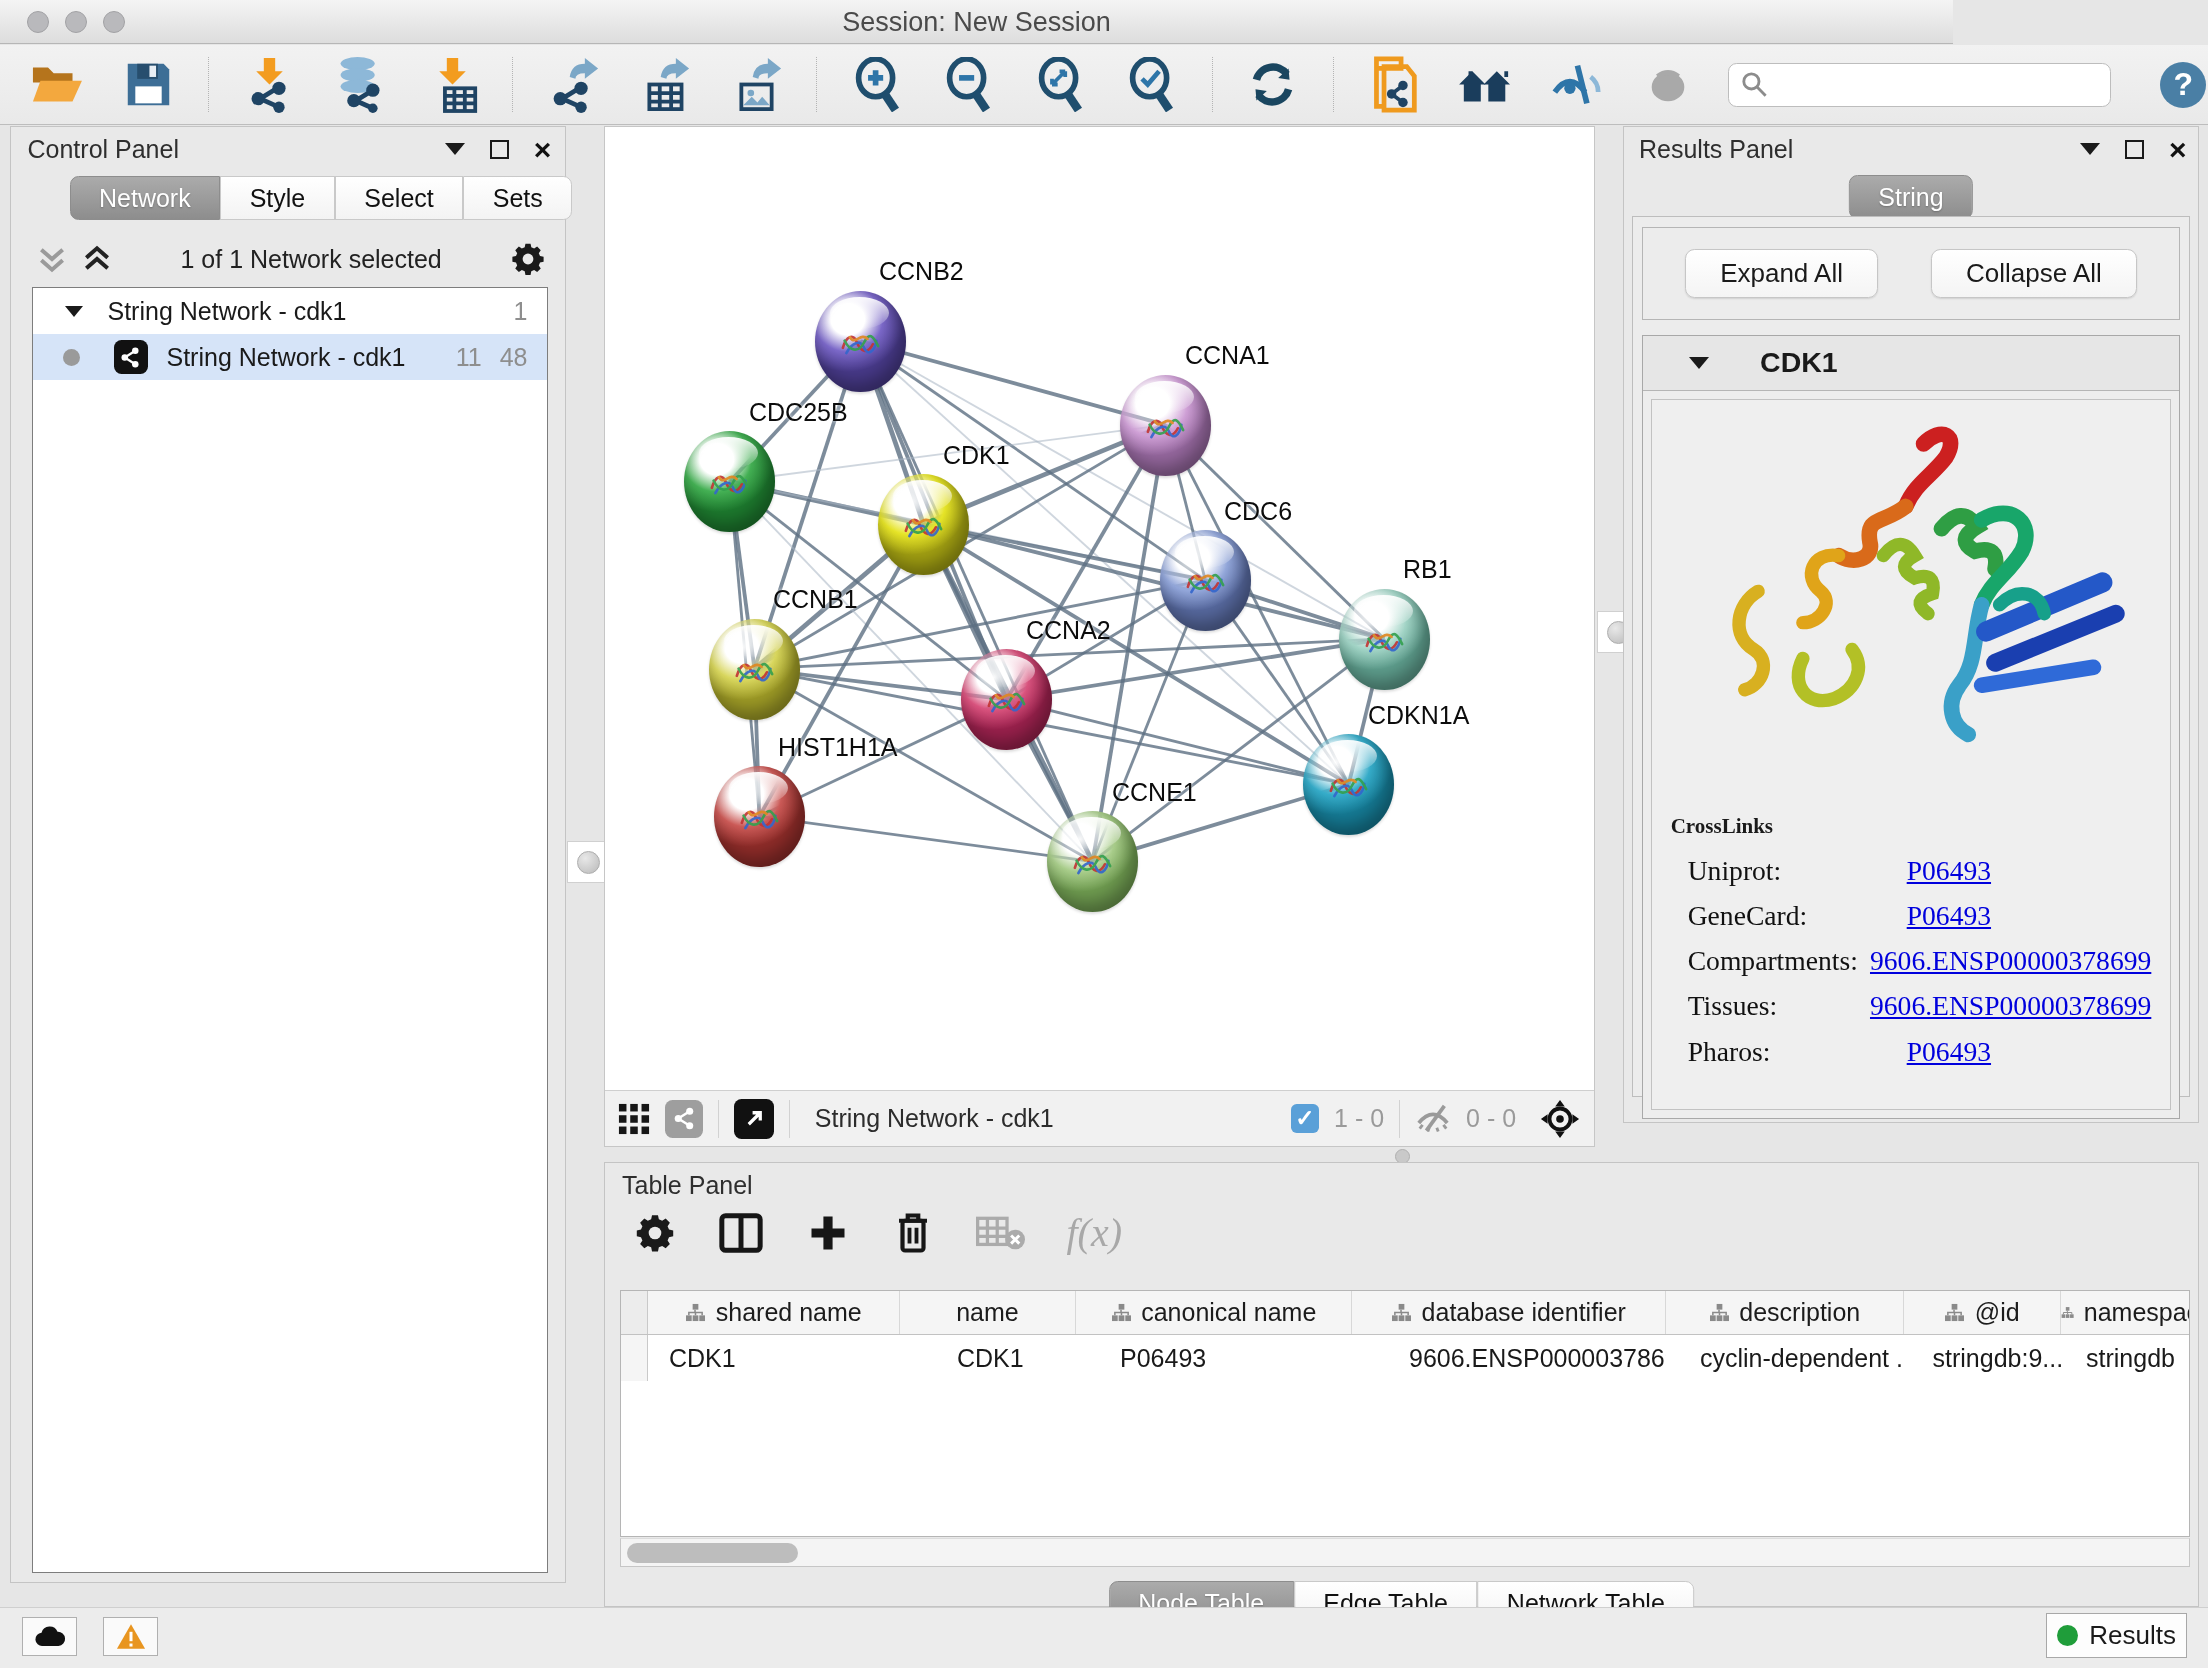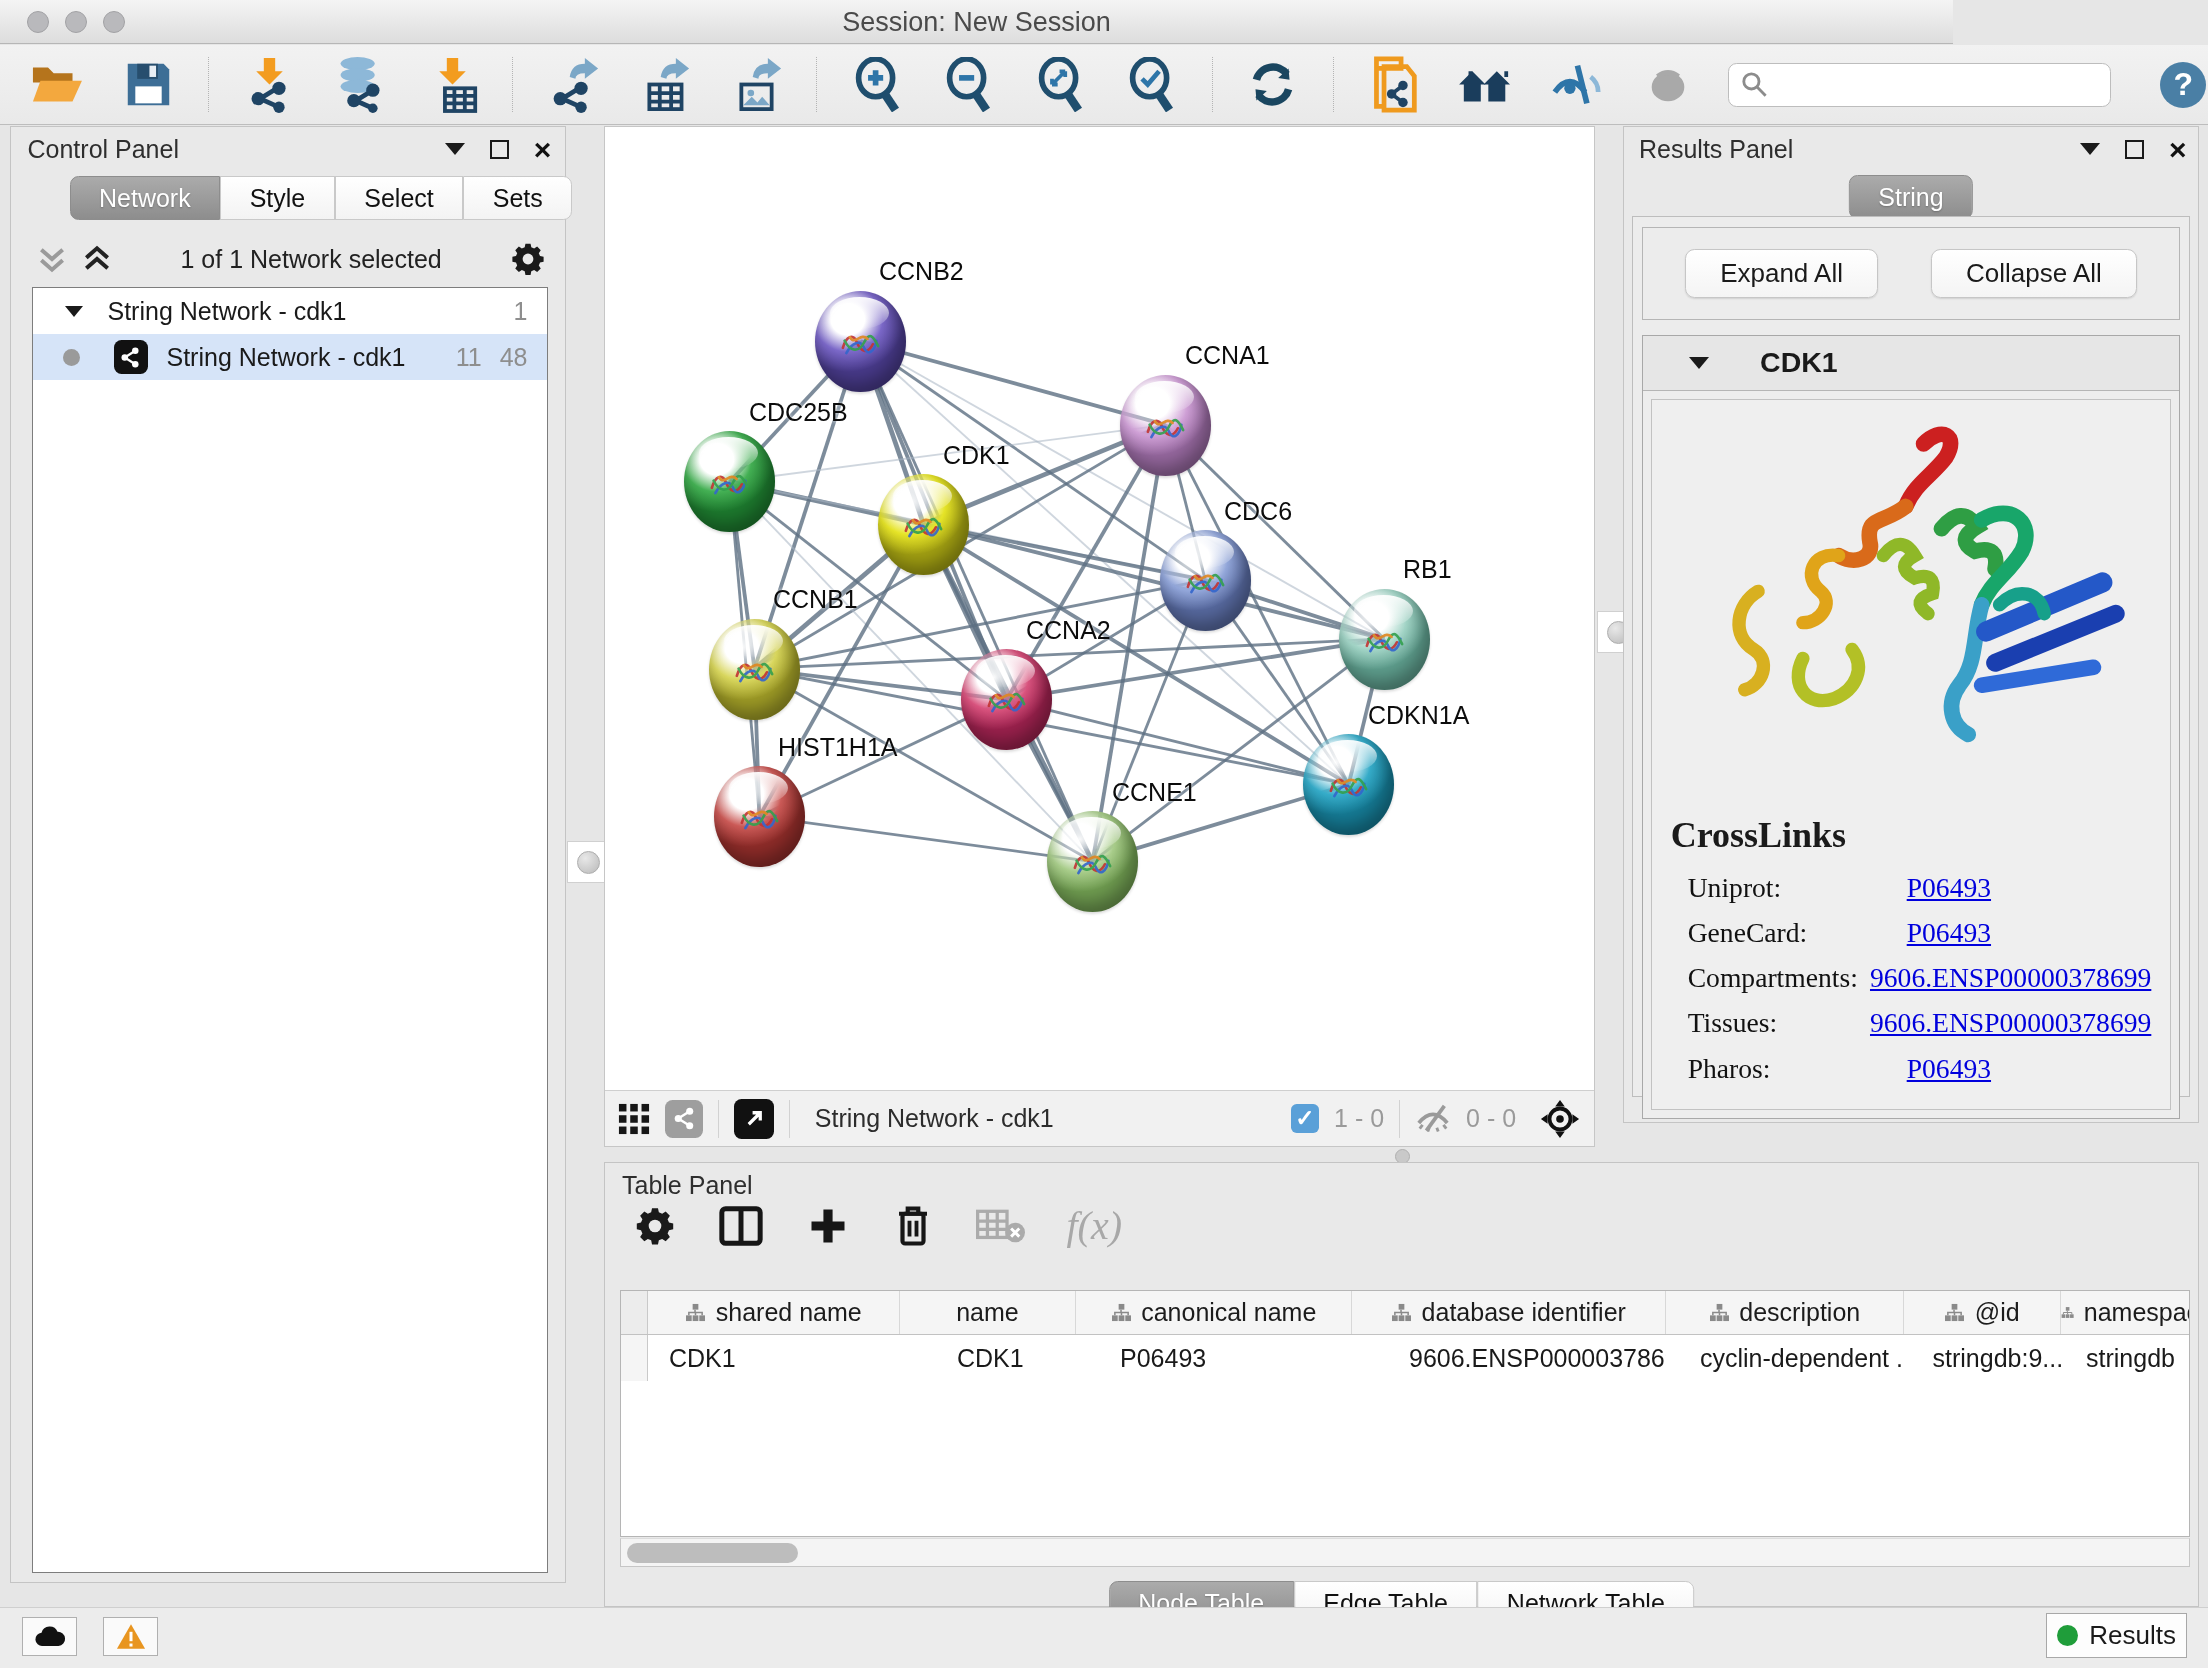--- a/index.html
+++ b/index.html
@@ -92,30 +92,30 @@
   #rp-body{position:absolute;left:7.6px;right:7.6px;top:89px;bottom:25px;background:#ececec;border:1px solid #bdbdbd;padding:9.5px;}
   #rp-buttons{border:1px solid #b5b5b5;background:#ececec;padding:21px 0;display:flex;justify-content:center;gap:53px;}
   .rp-btn{background:linear-gradient(#ffffff,#f4f4f4);border:1px solid #c6c6c6;border-radius:9.5px;
     height:49px;padding:0 34px;font-size:26px;display:flex;align-items:center;box-shadow:0 1px 1.9px rgba(0,0,0,.12);}
   #rp-entry{margin-top:15px;border:1px solid #a8a8a8;background:#ededed;height:784px;position:relative;}
   #rp-entry-header{height:55px;border-bottom:1px solid #b5b5b5;background:#e6e6e6;display:flex;align-items:center;}
   #rp-gene{font-size:28.5px;font-weight:bold;margin-left:51px;}
   #rp-entry-body{position:absolute;left:7.6px;right:7.6px;top:63px;bottom:7.6px;border:1px solid #c2c2c2;background:#efefef;padding:13.3px 19px;overflow:hidden;}
   #rp-desc{font-size:27px;color:#111;}
   #crosslinks{font-family:"Liberation Serif", serif;}
-  #crosslinks-title{font-size:36px;font-weight:bold;margin:17px 0 16px 0;}
+  #crosslinks-title{font-size:21px;font-weight:bold;margin:17px 0 16px 0;}
   .xl-row{display:flex;font-size:27.6px;margin:13.3px 0 13.3px 17px;}
   .xl-label{width:219px;color:#111;}
   .xl-link{color:#0000dd;text-decoration:underline;}
 
   
   #table-panel{position:absolute;left:604px;top:1162px;width:1595px;height:445px;background:#e9e9e9;
     border:1px solid #c4c4c4;}
   #tp-header{position:absolute;left:17px;top:7.6px;display:flex;align-items:center;}
-  #tp-toolbar{position:absolute;left:28.5px;top:31px;height:63px;display:flex;align-items:center;gap:42px;}
+  #tp-toolbar{position:absolute;left:28.5px;top:38px;height:63px;display:flex;align-items:center;gap:42px;}
   #tp-fx{font-family:"Liberation Serif", serif;font-style:italic;font-size:40px;color:#a8a8a8;}
   #node-table{position:absolute;left:15px;right:7.6px;top:127px;height:247px;background:#fff;border:1px solid #b5b5b5;overflow:hidden;}
   #nt-header-row{display:flex;height:44px;background:#f5f5f5;border-bottom:1px solid #c2c2c2;align-items:center;}
   .th{display:flex;align-items:center;justify-content:center;gap:9.5px;font-size:25px;color:#1c1c1c;
     border-right:1px solid #d8d8d8;height:100%;overflow:hidden;white-space:nowrap;flex:0 0 auto;}
   .row-stub{width:27px;background:#ececec;border-right:1px solid #c9c9c9;height:100%;flex:0 0 auto;}
   #nt-data-row{display:flex;height:46px;align-items:center;font-size:25px;}
   .td{padding-left:21px;white-space:nowrap;overflow:hidden;flex:0 0 auto;}
   #tp-hscroll{position:absolute;left:15px;right:7.6px;top:375px;height:28.5px;background:#f4f4f4;
     border:1px solid #c6c6c6;border-top:1px solid #dcdcdc;}

